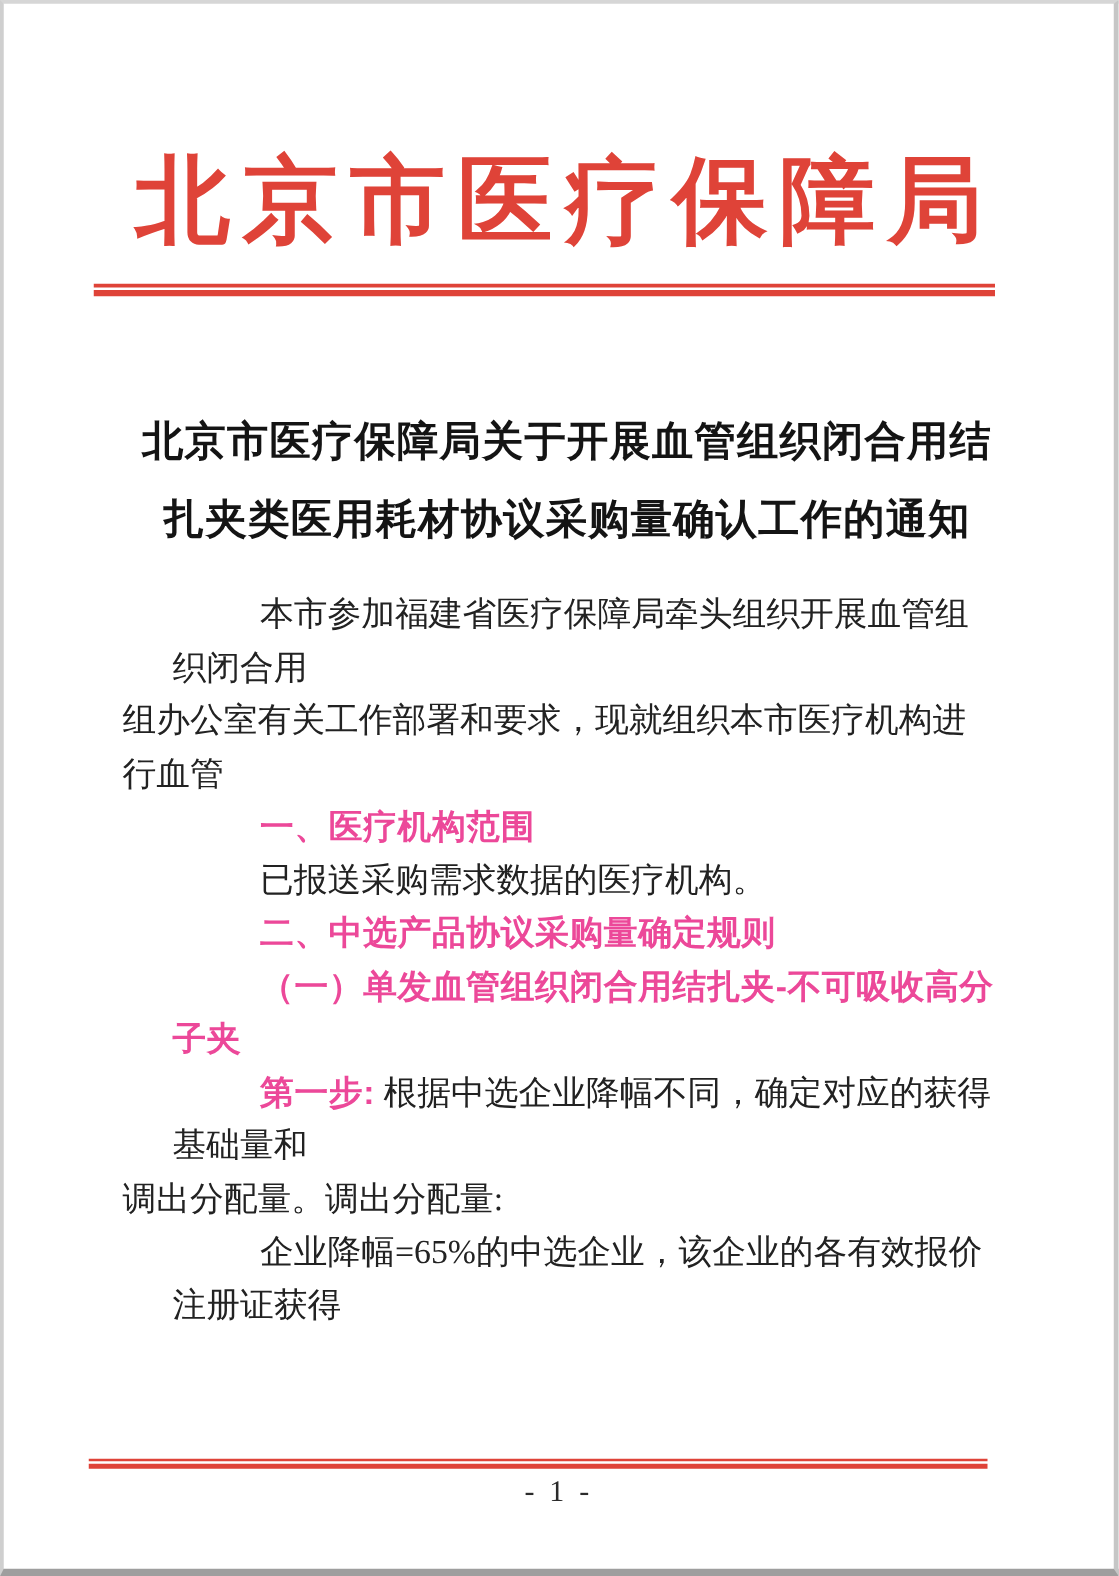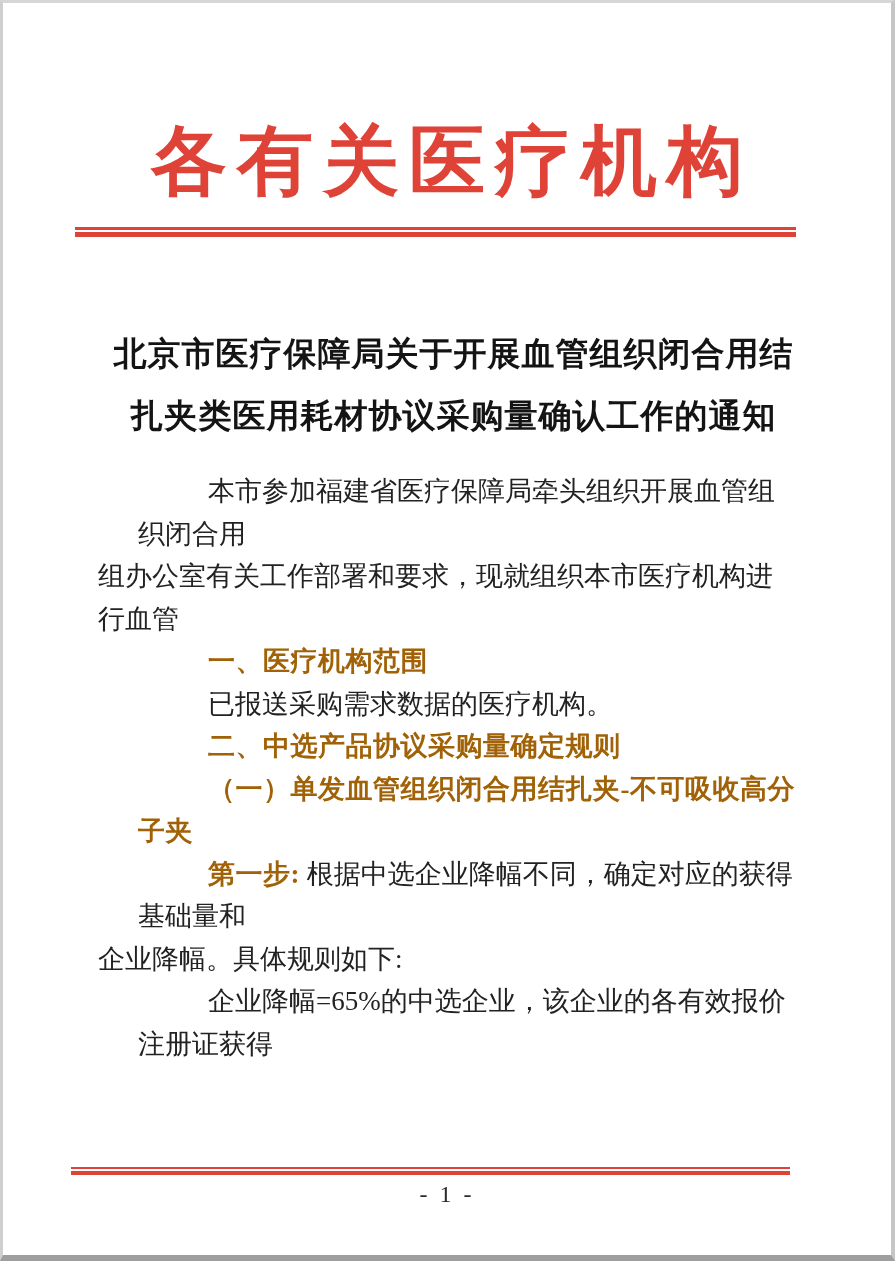--- a/index.html
+++ b/index.html
@@ -51,22 +51,22 @@
   .doc-body {
     margin: 23px 92px 0 95px;
     font-size: 27px;
     line-height: 42.5px;
     color: #222222;
   }
   .doc-body .line { white-space: pre-wrap; }
   .doc-body .line.indent { text-indent: 70px; margin-left: 40px; }
   .doc-body .seg-bold {
     font-weight: bold;
-    color: #a16207;
-    font-family: Liberation Serif, serif;
+    color: #ec4899;
+    font-family: Liberation Sans, sans-serif;
     letter-spacing: 0.5px;
   }
 
   .foot-rule { position: absolute; left: 68px; top: 1164px; width: 719px; }
   .foot-rule .thin  { height: 2px; background: var(--red); }
   .foot-rule .gap   { height: 2px; background: transparent; }
   .foot-rule .thick { height: 4px; background: var(--red); }
 
   .page-number {
     position: absolute;
@@ -77,42 +77,42 @@
     font-size: 24px;
     color: #2b2b2b;
     letter-spacing: 3px;
   }
 </style>
 </head>
 <body>
 
 <div class="page">
 
-  <div class="letterhead">各有关医疗机构</div>
+  <div class="letterhead">北京市医疗保障局</div>
 
   <div class="head-rule">
     <div class="thin"></div>
     <div class="gap"></div>
     <div class="thick"></div>
   </div>
 
   <div class="doc-title">
       <div>北京市医疗保障局关于开展血管组织闭合用结</div>
       <div>扎夹类医用耗材协议采购量确认工作的通知</div>
     </div>
 
   <div class="doc-body">
       <div class="line indent"><span>本市参加福建省医疗保障局牵头组织开展血管组织闭合用</span></div>
       <div class="line"><span>组办公室有关工作部署和要求，现就组织本市医疗机构进行血管</span></div>
       <div class="line indent"><span class="seg-bold">一、医疗机构范围</span></div>
       <div class="line indent"><span>已报送采购需求数据的医疗机构。</span></div>
       <div class="line indent"><span class="seg-bold">二、中选产品协议采购量确定规则</span></div>
       <div class="line indent"><span class="seg-bold">（一）单发血管组织闭合用结扎夹-不可吸收高分子夹</span></div>
       <div class="line indent"><span class="seg-bold">第一步:</span><span> 根据中选企业降幅不同，确定对应的获得基础量和</span></div>
-      <div class="line"><span>企业降幅。具体规则如下:</span></div>
+      <div class="line"><span>调出分配量。调出分配量:</span></div>
       <div class="line indent"><span>企业降幅=65%的中选企业，该企业的各有效报价注册证获得</span></div>
     </div>
 
   <div class="foot-rule">
     <div class="thin"></div>
     <div class="gap"></div>
     <div class="thick"></div>
   </div>
 
   <div class="page-number">- 1 -</div>

